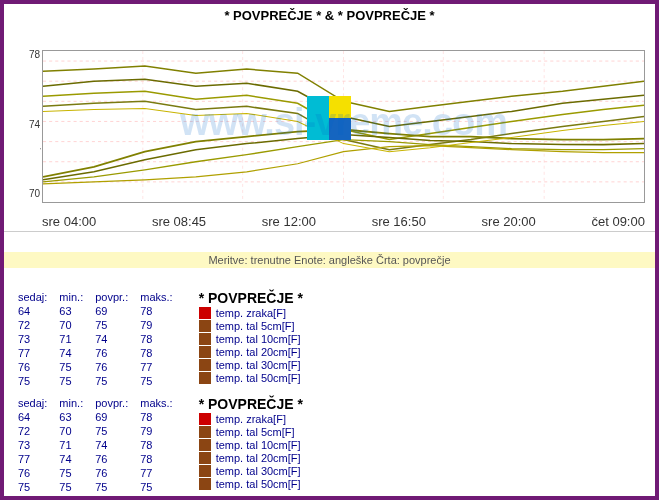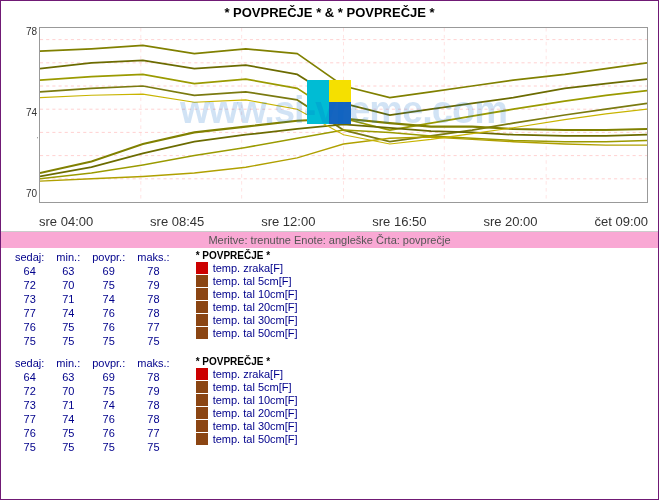--- a/index.html
+++ b/index.html
@@ -7,23 +7,24 @@
       width: 659px;
       height: 500px;
       background: #fff;
       font-family: Arial, sans-serif;
       font-size: 11px;
       overflow: hidden;
     }
     .outer {
       width: 659px;
       height: 500px;
-      border: 1px solid #701a75;
+      border: 4px solid #701a75;
       display: flex;
       flex-direction: column;
+      gap: 20px;
     }
     .chart-title {
       text-align: center;
       font-weight: bold;
       color: #000;
       font-size: 13px;
       padding: 4px 0 2px 0;
       background: #fff;
     }
     .chart-area {
@@ -98,50 +99,50 @@
       transform: translateY(-50%) rotate(-90deg);
       font-size: 9px;
       color: #666;
       white-space: nowrap;
     }
     .meritve-line {
       text-align: center;
       font-size: 11px;
       color: #555;
       padding: 2px 0;
-      background: #f9a8d4;
+      background: #fef9c3;
     }
     .data-table {
       flex: 0 0 auto;
       margin-right: 20px;
     }
     .data-table table {
       border-collapse: collapse;
       font-size: 11px;
     }
     .data-table td {
       padding: 1px 6px;
       color: #00008b;
-      text-align: center;
+      text-align: left;
     }
     .data-table td.header {
       color: #00008b;
       font-size: 11px;
     }
     .legend-section {
       flex: 1;
       display: flex;
       flex-direction: column;
       justify-content: flex-start;
       padding-top: 0;
     }
     .legend-title {
       font-weight: bold;
       color: #000;
-      font-size: 10px;
+      font-size: 14px;
       margin-bottom: 1px;
     }
     .legend-item {
       display: flex;
       margin-bottom: 1px;
       font-size: 11px;
       color: #00008b;
     }
     .legend-color {
       width: 12px;

